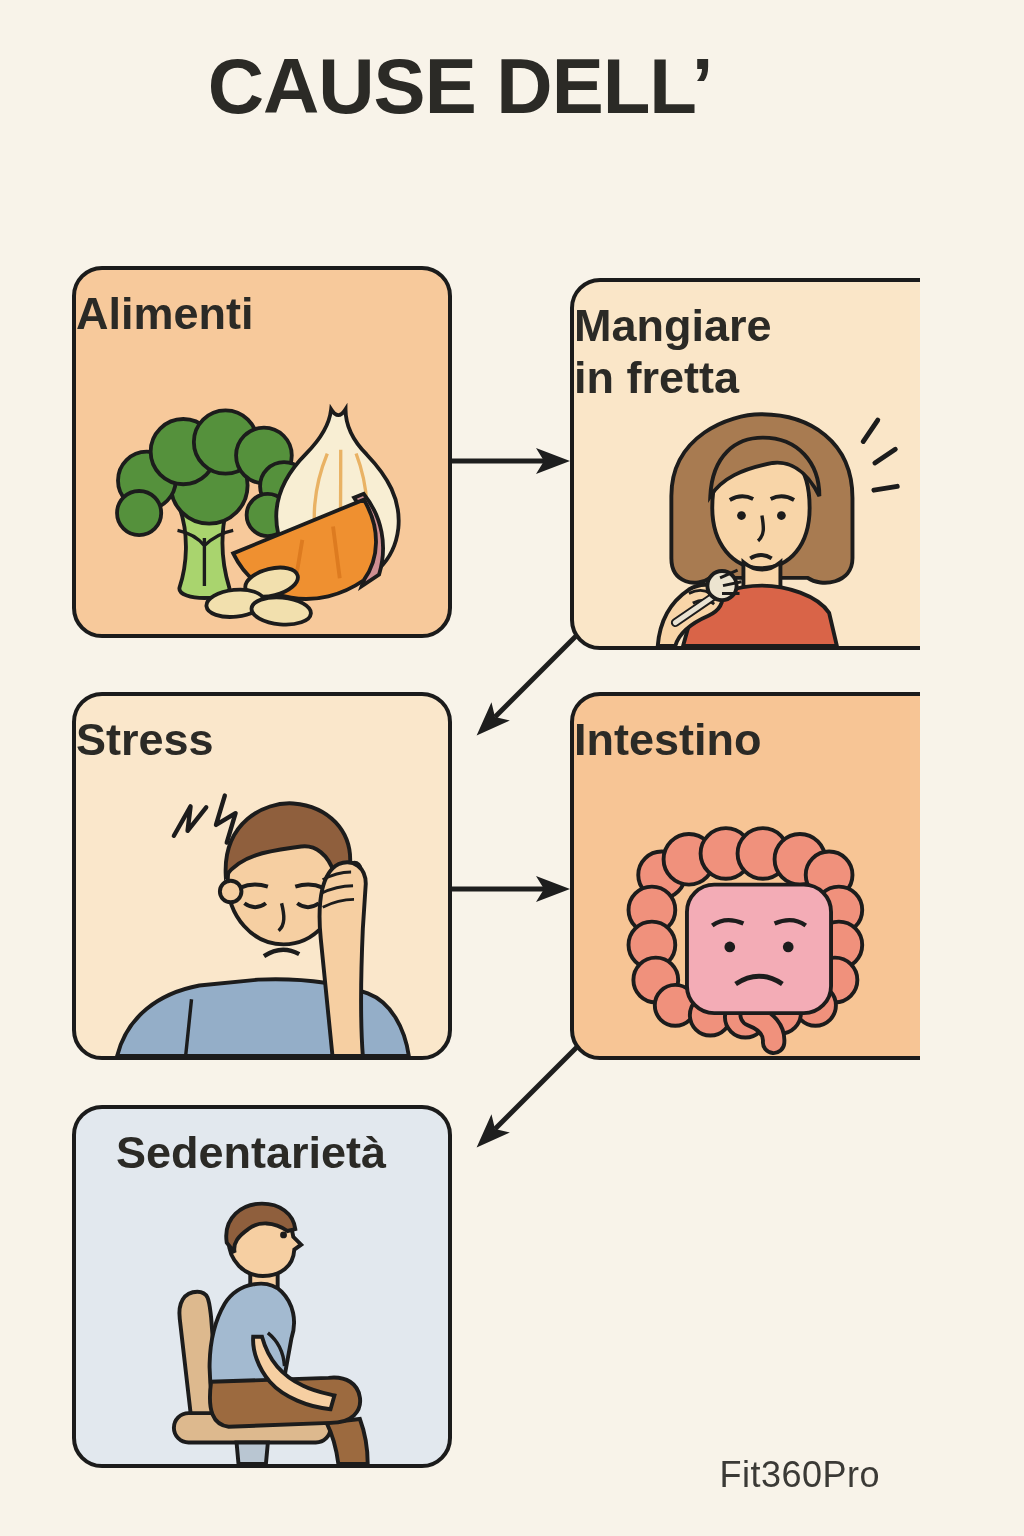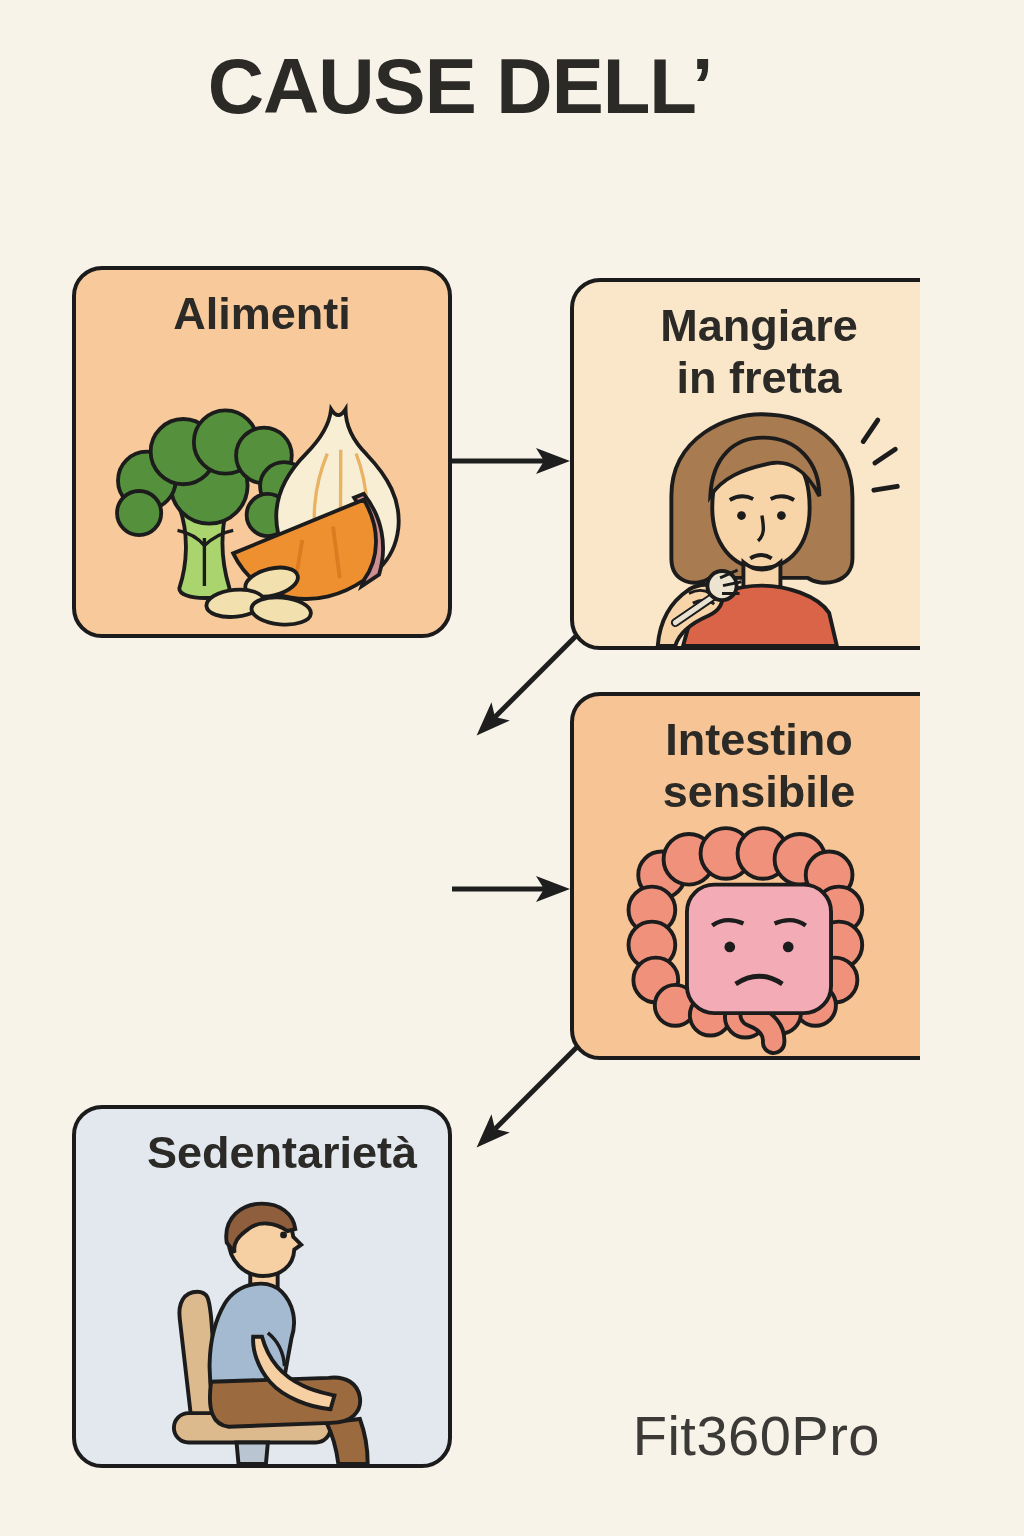--- a/index.html
+++ b/index.html
@@ -8,31 +8,31 @@
   .title{position:absolute;top:44px;left:0;width:100%;margin:0;text-align:center;
          font-size:78px;line-height:1.09;font-weight:bold;color:#2b2a26;letter-spacing:-1px;}
   .title span{display:block;}
   .box{position:absolute;border:4px solid #1b1b1b;border-radius:30px;overflow:hidden;
        box-sizing:border-box;}
   .b1{left:72px;top:266px;width:380px;height:372px;}
   .b2{left:570px;top:266px;width:378px;height:372px;margin-top:12px;}
   .b3{left:72px;top:692px;width:380px;height:368px;}
   .b4{left:570px;top:692px;width:378px;height:368px;}
   .b5{left:72px;top:1105px;width:380px;height:363px;padding-left:40px;}
-  .label{margin-top:18px;text-align:center;font-weight:bold;font-size:45px;
+  .label{margin-top:18px;text-align:left;font-weight:bold;font-size:45px;
          line-height:1.16;color:#2b2a26;}
   .label span{display:block;}
   .icon{position:absolute;left:0;bottom:0;width:100%;}
   .b1 .icon{height:240px;}
   .b2 .icon{height:250px;}
   .b3 .icon{height:280px;}
   .b4 .icon{height:250px;}
   .b5 .icon{height:280px;}
   .arrows{position:absolute;left:0;top:0;width:1024px;height:1536px;pointer-events:none;}
-  .brand{position:absolute;right:40px;bottom:68px;font-size:56px;font-weight:500;
+  .brand{position:absolute;right:40px;bottom:40px;font-size:36px;font-weight:500;
          color:#3b3a36;letter-spacing:0.5px;}
 </style>
 </head>
 <body>
 
 <div class="page">
 
   <h1 class="title">
     <span>CAUSE DELL’</span>
   </h1>
@@ -86,25 +86,46 @@
         <path d="M86,250 C88,224 100,204 118,192 C132,184 146,186 151,196 C155,205 149,214 138,219 C122,226 108,236 104,250 Z" fill="#f8d5a8"></path>
         <path d="M118,196 C126,192 134,192 140,196 M122,206 C130,202 138,202 144,207" stroke-width="3" fill="none"></path>
         <path d="M104,226 L142,200" stroke-width="9" stroke-linecap="round"></path>
         <path d="M104,226 L142,200" stroke="#e9e2d2" stroke-width="5" stroke-linecap="round"></path>
         <circle cx="152" cy="188" r="15" fill="#ece4d0"></circle>
         <path d="M150,180 L168,172 M153,188 L172,184 M152,196 L170,196" stroke-width="3" fill="none"></path>
       </g>
     </svg>
   </div>
 
+  <div class="box b3" style="background-color: rgb(250, 231, 203);">
+    <div class="label">
+      <span>Stress</span>
+      <span></span>
+    </div>
+    <svg class="icon" viewBox="0 0 380 280" preserveAspectRatio="xMidYMax meet">
+      <g stroke="#1c1c1c" stroke-width="4">
+        <path d="M100,55 L117,25 L114,50 L133,26 M152,14 L143,44 L163,32 L154,62" fill="none" stroke-width="4.5" stroke-linejoin="round" stroke-linecap="round"></path>
+        <ellipse cx="212" cy="102" rx="57" ry="64" fill="#f6cfa2"></ellipse>
+        <circle cx="158" cy="112" r="11" fill="#f6cfa2"></circle>
+        <path d="M153,96 C150,42 192,20 222,22 C258,25 282,50 280,84 C287,80 293,86 290,94 C286,101 272,102 264,94 C258,74 244,64 230,66 C204,70 170,72 153,96 Z" fill="#8f5f3d"></path>
+        <path d="M172,124 Q183,132 194,124 M226,124 Q237,132 248,124" fill="none"></path>
+        <path d="M168,108 Q181,102 196,107 M224,107 Q239,102 252,108" fill="none"></path>
+        <path d="M210,124 C213,136 214,146 207,152" fill="none" stroke-width="3.5"></path>
+        <path d="M192,178 Q210,166 228,176" fill="none" stroke-width="4.5"></path>
+        <path d="M42,280 C52,240 84,216 126,208 L186,202 C234,200 270,206 298,216 C322,225 336,252 340,280 Z" fill="#94aec8"></path>
+        <path d="M118,222 L112,280 M284,226 L290,280" fill="none" stroke-width="3.5"></path>
+        <path d="M262,280 C258,240 254,200 250,160 C246,120 252,92 268,84 C284,78 296,88 296,104 L293,150 C291,196 290,240 293,280 Z" fill="#f6cfa2"></path>
+        <path d="M252,100 Q266,92 281,92 M250,114 Q266,106 283,106 M252,128 Q268,120 284,120" fill="none" stroke-width="3"></path>
+      </g>
+    </svg>
+  </div>
 
   <div class="box b4" style="background-color: rgb(247, 197, 149);">
     <div class="label">
       <span>Intestino</span>
-      <span>sensibile</span>
     </div>
     <svg class="icon" viewBox="0 0 380 250" preserveAspectRatio="xMidYMax meet">
       <g stroke="#1c1c1c" stroke-width="4">
         <circle cx="90" cy="64" r="24" fill="#f0917c"></circle>
         <circle cx="118" cy="48" r="26" fill="#f0917c"></circle>
         <circle cx="156" cy="42" r="26" fill="#f0917c"></circle>
         <circle cx="194" cy="42" r="26" fill="#f0917c"></circle>
         <circle cx="232" cy="48" r="26" fill="#f0917c"></circle>
         <circle cx="262" cy="64" r="24" fill="#f0917c"></circle>
         <circle cx="272" cy="100" r="24" fill="#f0917c"></circle>

